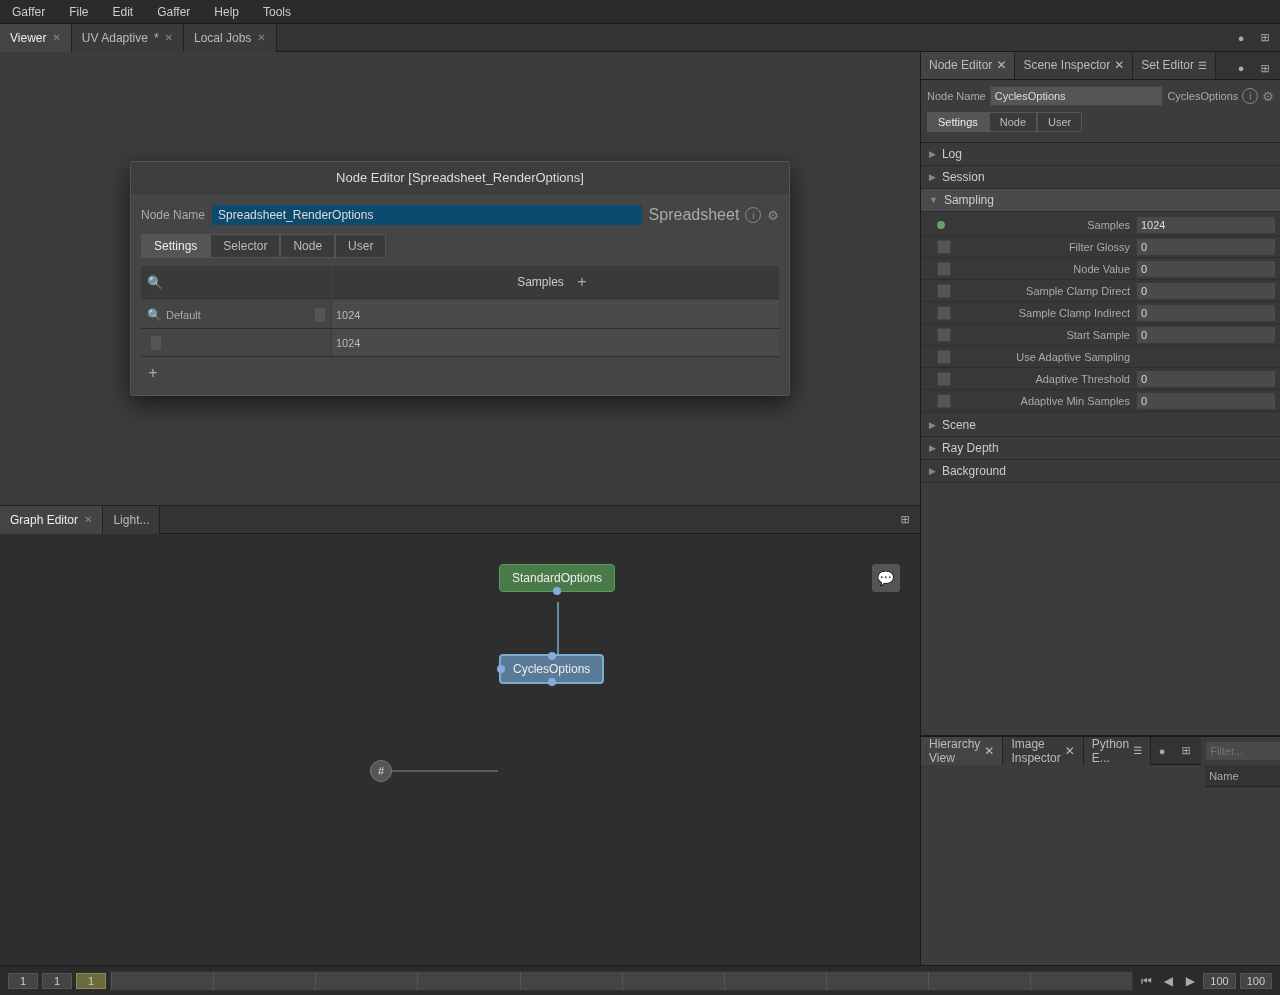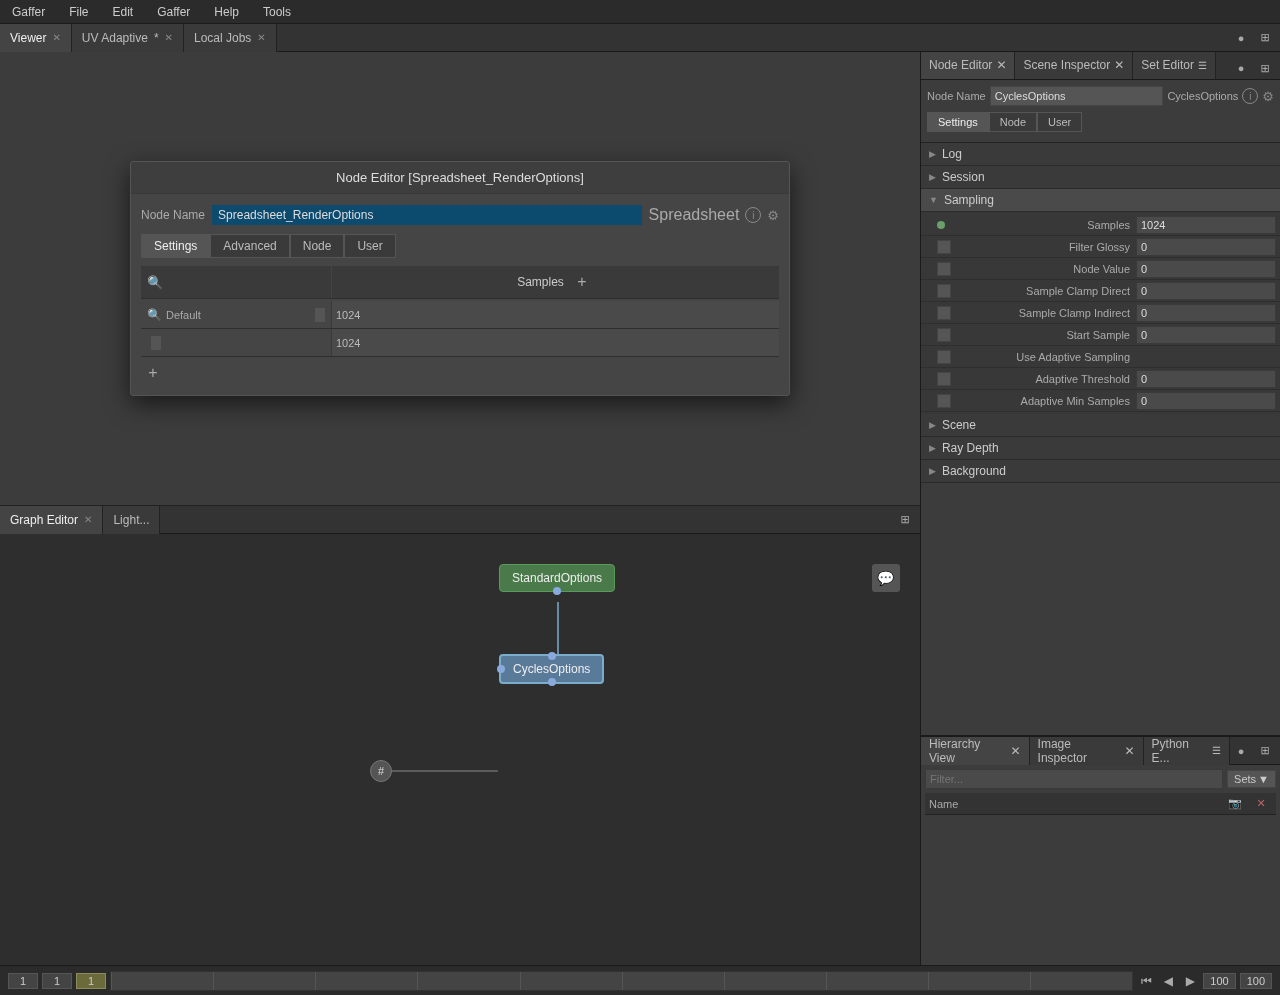--- a/index.html
+++ b/index.html
@@ -657,21 +657,21 @@
     .right-top {
       flex: 1;
       display: flex;
       flex-direction: column;
       min-height: 0;
       overflow: hidden;
     }
     .right-bottom {
       height: 230px;
       display: flex;
-      flex-direction: column;
+      flex-direction: row;
       border-top: 2px solid #1a1a1a;
     }
   </style>
 </head>
 <body>
 
 <div class="menu-bar">
   <span>Gaffer</span>
   <span>File</span>
   <span>Edit</span>
@@ -714,21 +714,21 @@
           <div class="modal-body">
             <div class="modal-node-name-row">
               <span class="modal-node-label">Node Name</span>
               <input class="modal-node-input" value="Spreadsheet_RenderOptions" style="">
               <span class="modal-node-type">Spreadsheet</span>
               <div class="info-icon">i</div>
               <div class="gear-icon">⚙</div>
             </div>
             <div class="modal-sub-tabs">
               <div class="modal-sub-tab active">Settings</div>
-              <div class="modal-sub-tab">Advanced</div>
+              <div class="modal-sub-tab">Selector</div>
               <div class="modal-sub-tab">Node</div>
               <div class="modal-sub-tab">User</div>
             </div>
 
             <div>
               <div class="ss-table-header">
                 <div class="ss-col-empty">
                   <div style="display:flex;align-items:center;padding:0 6px;height:26px;">
                     <span style="color:#888;font-size:13px;">🔍</span>
                   </div>

